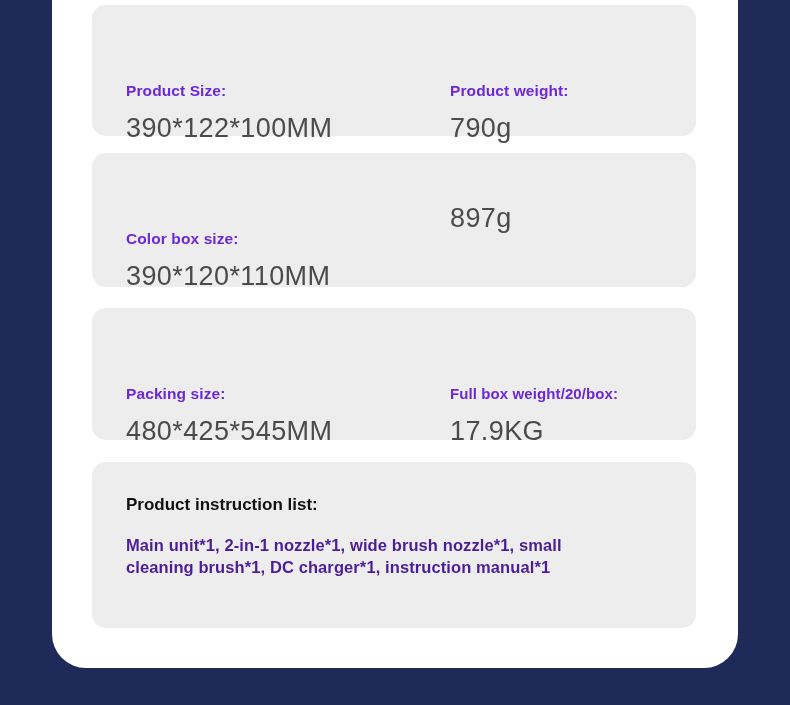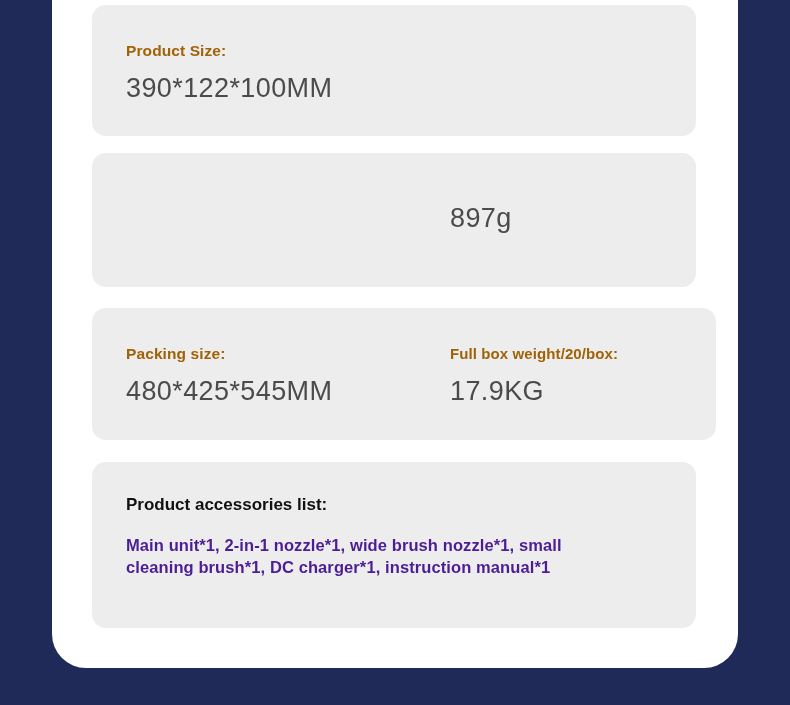--- a/index.html
+++ b/index.html
@@ -26,37 +26,38 @@
   }
   .spec-box {
     position: absolute;
     left: 92px;
     width: 604px;
     background: #ededed;
     border-radius: 14px;
   }
   .box-1 { top: 5px;   height: 131px; }
   .box-2 { top: 153px; height: 134px; }
-  .box-3 { top: 308px; height: 132px; padding-left: 20px; }
+  .box-3 { top: 308px; height: 132px; }
   .box-4 { top: 462px; height: 166px; }
 
   .col {
     position: absolute;
     top: 37px;
   }
   .col.left  { left: 34px; }
   .col.right { left: 358px; }
 
   .spec-label {
     font-size: 15.5px;
     font-weight: 700;
-    color: #a16207;
+    color: #6d28d9;
     line-height: 18px;
     height: 18px;
     letter-spacing: 0.1px;
+    margin-top: 40px;
   }
   .spec-label.small {
     font-size: 15px;
   }
   .spec-value {
     margin-top: 13px;
     font-size: 27px;
     font-weight: 400;
     color: #4b4b4b;
     letter-spacing: 0.4px;
@@ -89,38 +90,46 @@
 
 <div class="stage">
 
   <div class="card"></div>
 
   <section class="spec-box box-1">
     <div class="col left">
       <div class="spec-label">Product Size:</div>
       <div class="spec-value">390*122*100MM</div>
     </div>
+    <div class="col right">
+      <div class="spec-label">Product weight:</div>
+      <div class="spec-value">790g</div>
+    </div>
   </section>
 
   <section class="spec-box box-2">
+    <div class="col left">
+      <div class="spec-label">Color box size:</div>
+      <div class="spec-value">390*120*110MM</div>
+    </div>
     <div class="col right">
       <div class="spec-value">897g</div>
     </div>
   </section>
 
   <section class="spec-box box-3">
     <div class="col left">
       <div class="spec-label">Packing size:</div>
       <div class="spec-value">480*425*545MM</div>
     </div>
     <div class="col right">
       <div class="spec-label small">Full box weight/20/box:</div>
       <div class="spec-value">17.9KG</div>
     </div>
   </section>
 
   <section class="spec-box box-4">
-    <div class="acc-title">Product accessories list:</div>
+    <div class="acc-title">Product instruction list:</div>
     <div class="acc-body">Main unit*1, 2-in-1 nozzle*1, wide brush nozzle*1, small
 cleaning brush*1, DC charger*1, instruction manual*1</div>
   </section>
 
 </div>
 
 </body></html>

